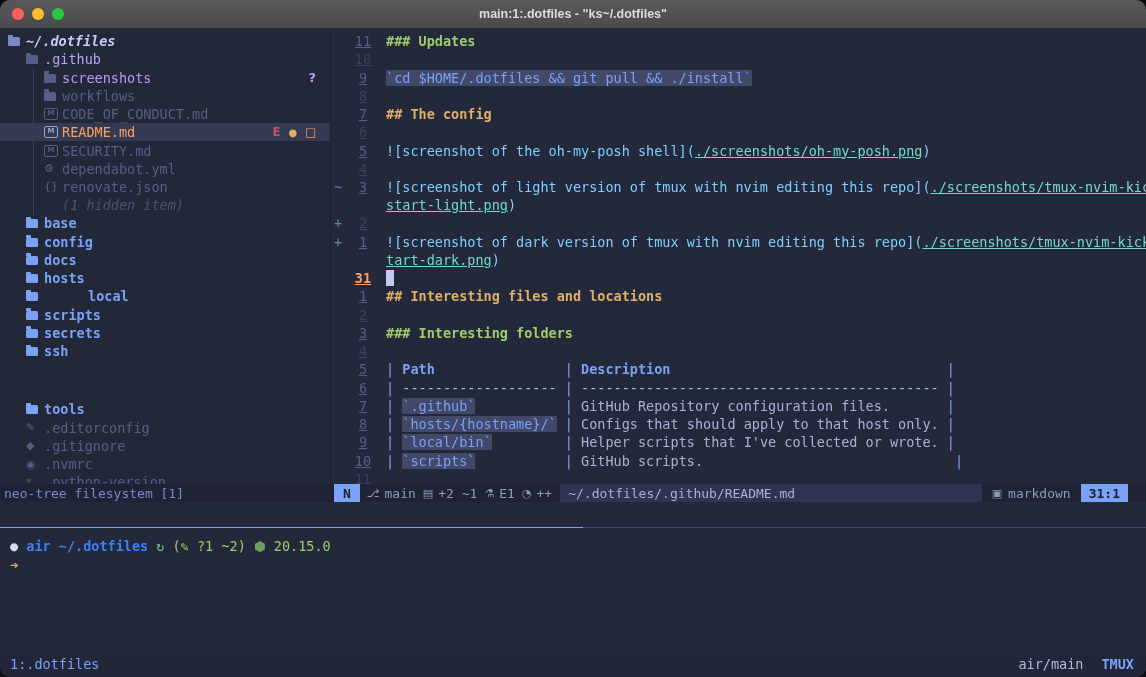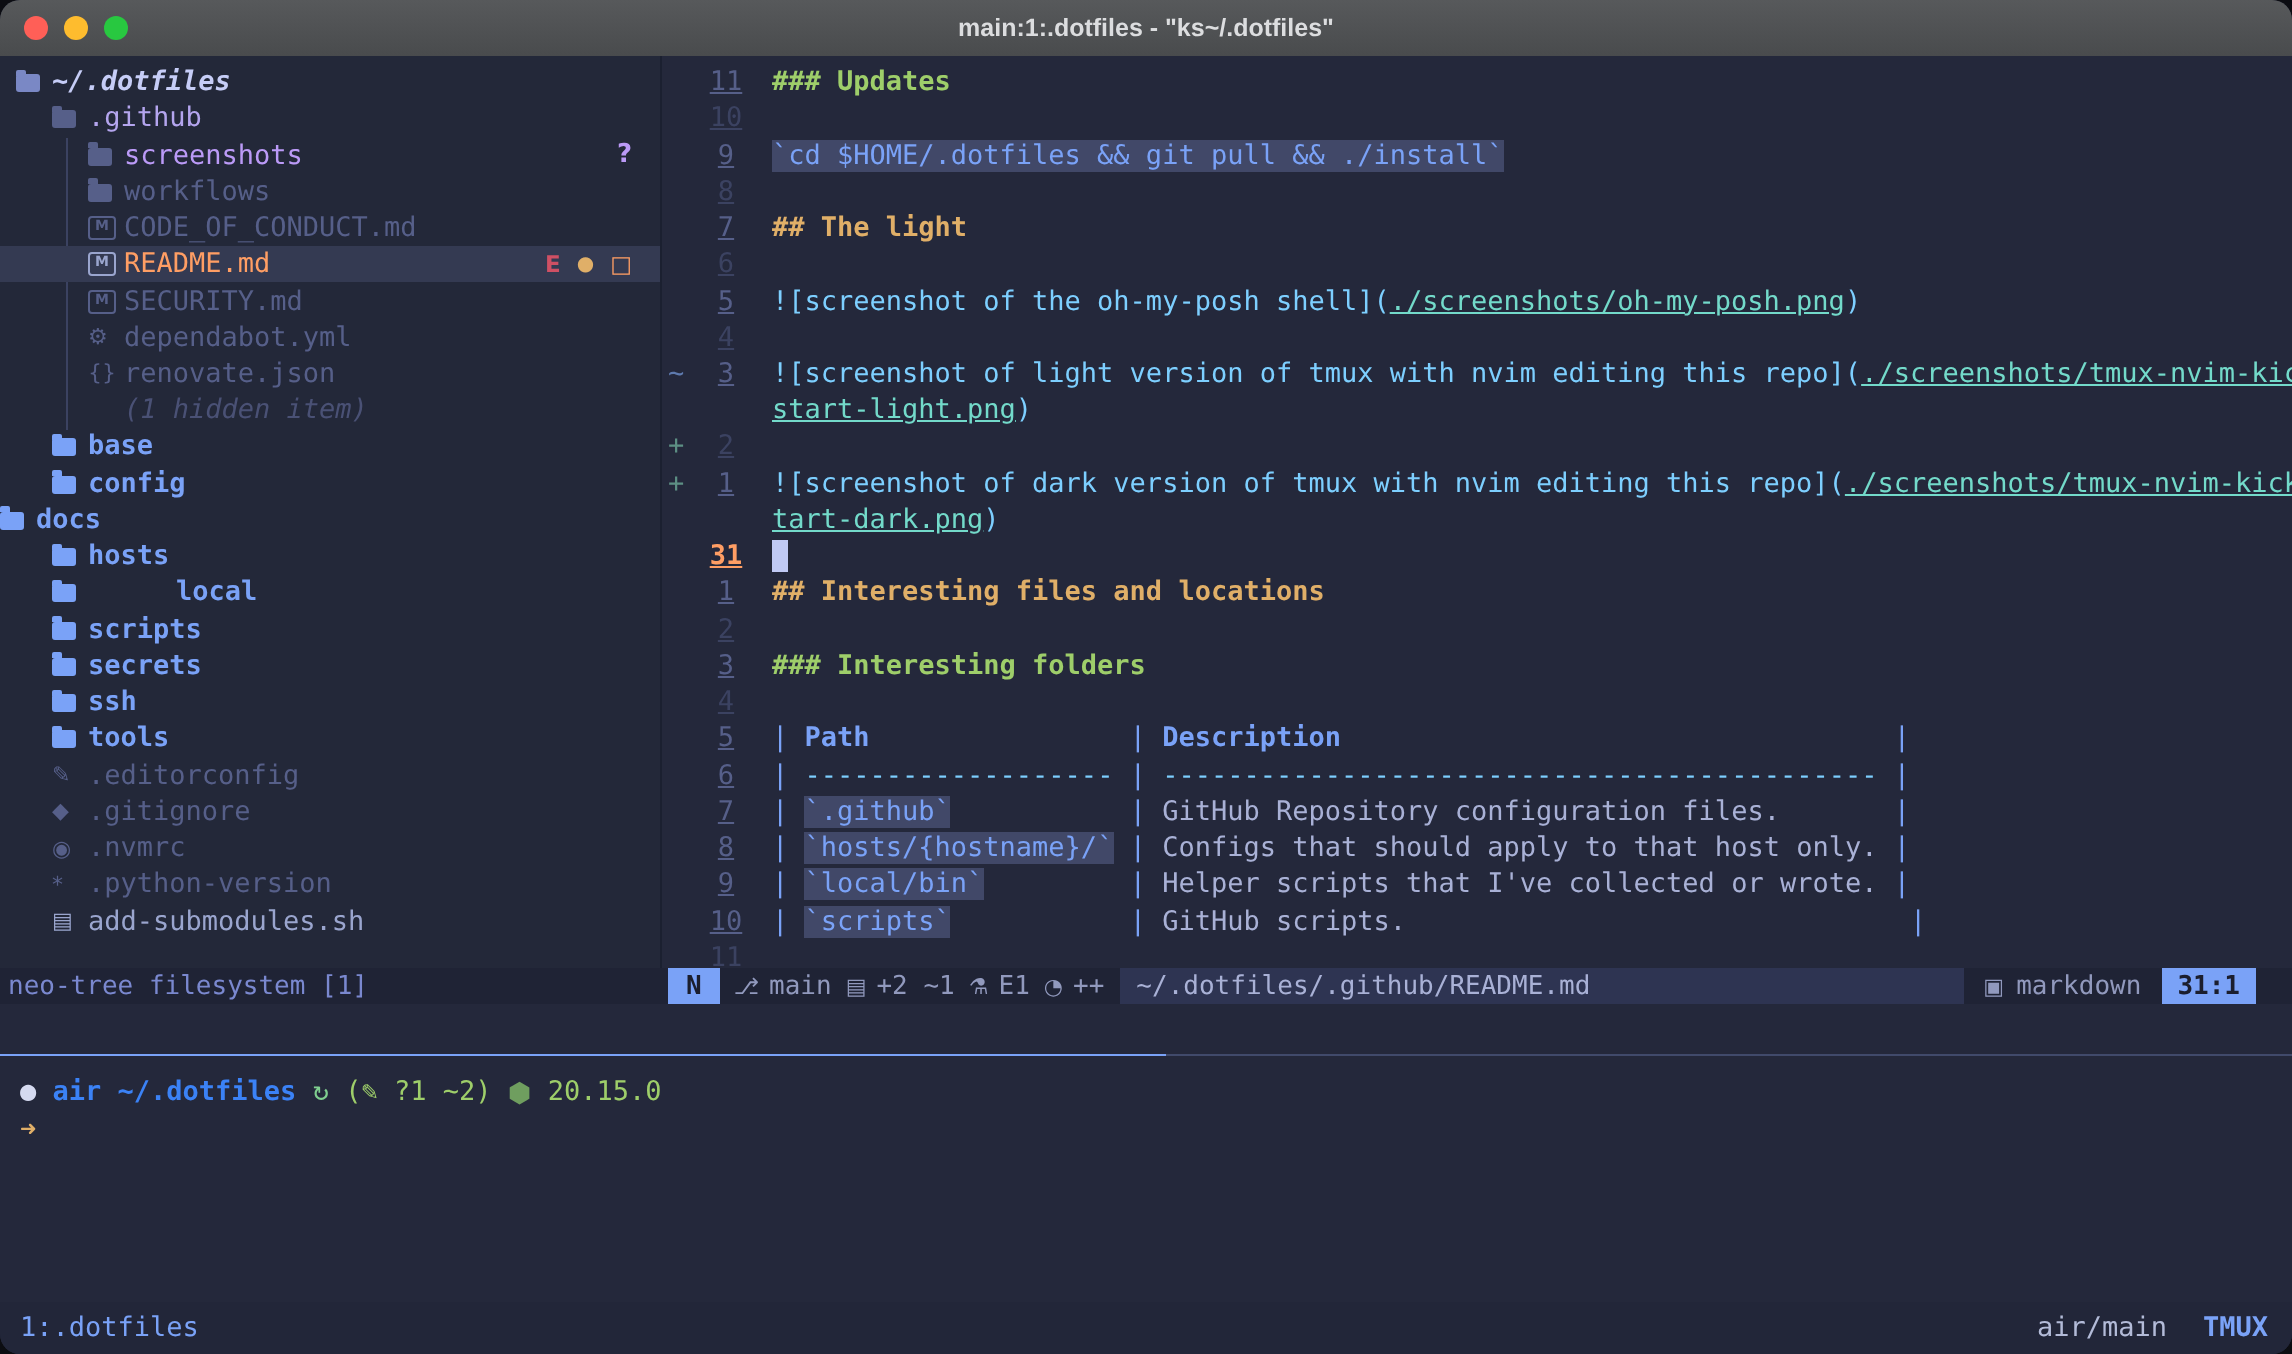--- a/index.html
+++ b/index.html
@@ -115,39 +115,39 @@
         <div class="srow" style="padding-left: 44px;"><span class="sicon ic-gray"><span class="icon-folder"></span></span><span class="slabel st-dir-untracked">screenshots</span><span class="sbadges"><span class="bd-purple">?</span></span></div>
         <div class="srow" style="padding-left: 44px;"><span class="sicon ic-gray"><span class="icon-folder"></span></span><span class="slabel st-muted">workflows</span></div>
         <div class="srow" style="padding-left: 44px;"><span class="sicon ic-gray"><span class="md-icon">M</span></span><span class="slabel st-muted">CODE_OF_CONDUCT.md</span></div>
         <div class="srow selected" style="padding-left: 44px;"><span class="sicon ic-bright"><span class="md-icon">M</span></span><span class="slabel st-active-file">README.md</span><span class="sbadges"><span class="bd-red">E</span><span class="bd-amber">●</span><span class="bd-orange">□</span></span></div>
         <div class="srow" style="padding-left: 44px;"><span class="sicon ic-gray"><span class="md-icon">M</span></span><span class="slabel st-muted">SECURITY.md</span></div>
         <div class="srow" style="padding-left: 44px;"><span class="sicon ic-gray"><span>⚙</span></span><span class="slabel st-muted">dependabot.yml</span></div>
         <div class="srow" style="padding-left: 44px;"><span class="sicon ic-gray"><span>{}</span></span><span class="slabel st-muted">renovate.json</span></div>
         <div class="srow" style="padding-left: 44px;"><span class="sicon" style="width: 18px;"></span><span class="slabel st-hidden-note">(1 hidden item)</span></div>
         <div class="srow" style="padding-left: 26px;"><span class="sicon ic-blue"><span class="icon-folder"></span></span><span class="slabel st-dir">base</span></div>
         <div class="srow" style="padding-left: 26px;"><span class="sicon ic-blue"><span class="icon-folder"></span></span><span class="slabel st-dir">config</span></div>
-        <div class="srow" style=""><span class="sicon ic-blue"><span class="icon-folder"></span></span><span class="slabel st-dir">docs</span></div>
+        <div class="srow" style="padding-left: 26px;"><span class="sicon ic-blue"><span class="icon-folder"></span></span><span class="slabel st-dir">docs</span></div>
         <div class="srow" style="padding-left: 26px;"><span class="sicon ic-blue"><span class="icon-folder"></span></span><span class="slabel st-dir">hosts</span></div>
         <div class="srow" style="padding-left: 26px; gap: 44px;"><span class="sicon ic-blue"><span class="icon-folder"></span></span><span class="slabel st-dir">local</span></div>
         <div class="srow" style="padding-left: 26px;"><span class="sicon ic-blue"><span class="icon-folder"></span></span><span class="slabel st-dir">scripts</span></div>
         <div class="srow" style="padding-left: 26px;"><span class="sicon ic-blue"><span class="icon-folder"></span></span><span class="slabel st-dir">secrets</span></div>
         <div class="srow" style="padding-left: 26px;"><span class="sicon ic-blue"><span class="icon-folder"></span></span><span class="slabel st-dir">ssh</span></div>
-        <div class="srow" style="padding-left: 26px;"><span class="sicon ic-blue"><span class="icon-folder"></span></span><span class="slabel st-dir">tools</span></div>
+        <div class="srow" style="padding-left: 26px; margin-top: 40px;"><span class="sicon ic-blue"><span class="icon-folder"></span></span><span class="slabel st-dir">tools</span></div>
         <div class="srow" style="padding-left: 26px;"><span class="sicon ic-gray"><span>✎</span></span><span class="slabel st-muted">.editorconfig</span></div>
         <div class="srow" style="padding-left: 26px;"><span class="sicon ic-gray"><span>◆</span></span><span class="slabel st-muted">.gitignore</span></div>
         <div class="srow" style="padding-left: 26px;"><span class="sicon ic-gray"><span>◉</span></span><span class="slabel st-muted">.nvmrc</span></div>
         <div class="srow" style="padding-left: 26px;"><span class="sicon ic-gray"><span>*</span></span><span class="slabel st-muted">.python-version</span></div>
         <div class="srow" style="padding-left: 26px;"><span class="sicon ic-bright"><span>▤</span></span><span class="slabel st-file">add-submodules.sh</span></div>
       </div>
     <div class="editor" id="editor">
         <div class="erow"><span class="gsign"></span><span class="gnum">11</span><span class="gpad"></span><span class="sg-h3">### Updates</span></div>
         <div class="erow"><span class="gsign"></span><span class="gnum dim">10</span><span class="gpad"></span></div>
         <div class="erow"><span class="gsign"></span><span class="gnum">9</span><span class="gpad"></span><span class="sg-code">`cd $HOME/.dotfiles &amp;&amp; git pull &amp;&amp; ./install`</span></div>
         <div class="erow"><span class="gsign"></span><span class="gnum dim">8</span><span class="gpad"></span></div>
-        <div class="erow"><span class="gsign"></span><span class="gnum">7</span><span class="gpad"></span><span class="sg-h2">## The light</span></div>
+        <div class="erow"><span class="gsign"></span><span class="gnum">7</span><span class="gpad"></span><span class="sg-h2">## The config</span></div>
         <div class="erow"><span class="gsign"></span><span class="gnum dim">6</span><span class="gpad"></span></div>
         <div class="erow"><span class="gsign"></span><span class="gnum">5</span><span class="gpad"></span><span class="sg-cyan">![screenshot of the oh-my-posh shell](</span><span class="sg-link">./screenshots/oh-my-posh.png</span><span class="sg-cyan">)</span></div>
         <div class="erow"><span class="gsign"></span><span class="gnum dim">4</span><span class="gpad"></span></div>
         <div class="erow"><span class="gsign">~</span><span class="gnum">3</span><span class="gpad"></span><span class="sg-cyan">![screenshot of light version of tmux with nvim editing this repo](</span><span class="sg-link">./screenshots/tmux-nvim-kick</span></div>
         <div class="erow"><span class="gsign"></span><span class="gnum"></span><span class="gpad"></span><span class="sg-link">start-light.png</span><span class="sg-cyan">)</span></div>
         <div class="erow"><span class="gsign gs-add">+</span><span class="gnum dim">2</span><span class="gpad"></span></div>
         <div class="erow"><span class="gsign gs-add">+</span><span class="gnum">1</span><span class="gpad"></span><span class="sg-cyan">![screenshot of dark version of tmux with nvim editing this repo](</span><span class="sg-link">./screenshots/tmux-nvim-kicks</span></div>
         <div class="erow"><span class="gsign"></span><span class="gnum"></span><span class="gpad"></span><span class="sg-link">tart-dark.png</span><span class="sg-cyan">)</span></div>
         <div class="erow"><span class="gsign"></span><span class="gnum cur">31</span><span class="gpad"></span><span class="cursor-block"></span></div>
         <div class="erow"><span class="gsign"></span><span class="gnum">1</span><span class="gpad"></span><span class="sg-h2">## Interesting files and locations</span></div>

